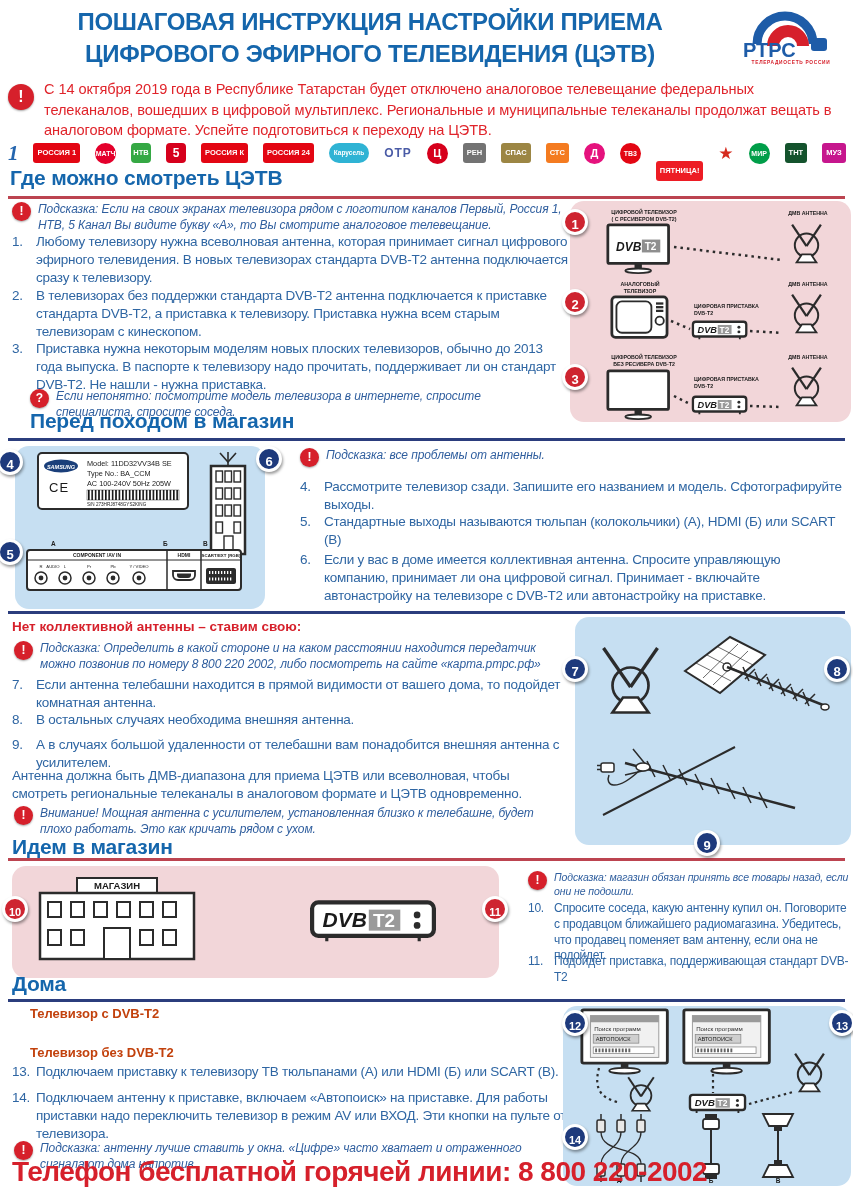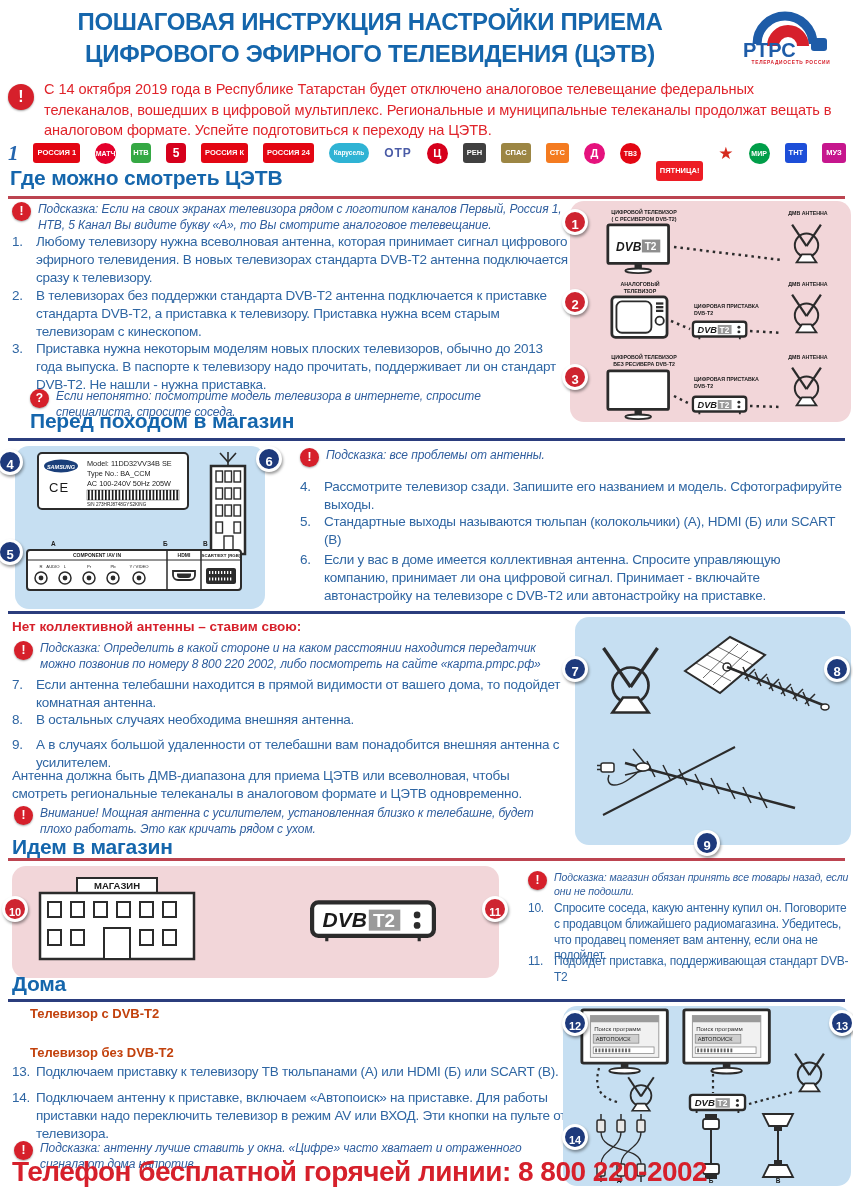--- a/index.html
+++ b/index.html
@@ -63,29 +63,29 @@
     <span class="ch ch-bare1" style="background-color: transparent; color: rgb(36, 101, 174);">1</span>
     <span class="ch" style="background-color: rgb(227, 6, 19); color: rgb(255, 255, 255);">РОССИЯ 1</span>
     <span class="ch ch-round" style="background-color: rgb(228, 0, 43); color: rgb(255, 255, 255);">МАТЧ</span>
     <span class="ch ch-sq" style="background-color: rgb(53, 168, 68); color: rgb(255, 255, 255);">НТВ</span>
     <span class="ch ch-sq" style="font-size: 12px; background-color: rgb(214, 0, 28); color: rgb(255, 255, 255);">5</span>
     <span class="ch" style="background-color: rgb(227, 6, 19); color: rgb(255, 255, 255);">РОССИЯ К</span>
     <span class="ch" style="background-color: rgb(227, 6, 19); color: rgb(255, 255, 255);">РОССИЯ 24</span>
     <span class="ch ch-pill" style="background-color: rgb(47, 179, 212); color: rgb(255, 255, 255);">Карусель</span>
     <span class="ch ch-otr" style="background-color: transparent; color: rgb(74, 91, 166);">ОТР</span>
     <span class="ch ch-round" style="font-size: 11px; background-color: rgb(214, 0, 28); color: rgb(255, 255, 255);">Ц</span>
-    <span class="ch" style="background-color: #404040; color: rgb(255, 255, 255);">РЕН</span>
+    <span class="ch" style="background-color: #737373; color: rgb(255, 255, 255);">РЕН</span>
     <span class="ch" style="background-color: rgb(156, 134, 68); color: rgb(255, 255, 255);">СПАС</span>
     <span class="ch" style="background-color: rgb(244, 123, 32); color: rgb(255, 255, 255);">СТС</span>
     <span class="ch ch-round" style="font-size: 11px; background-color: rgb(229, 18, 125); color: rgb(255, 255, 255);">Д</span>
     <span class="ch ch-round" style="background-color: rgb(227, 6, 19); color: rgb(255, 255, 255);">ТВ3</span>
     <span class="ch" style="background-color: rgb(237, 28, 36); color: rgb(255, 255, 255); margin-top: 35px;">ПЯТНИЦА!</span>
     <span class="ch ch-star" style="background-color: transparent; color: rgb(213, 43, 30);">★</span>
     <span class="ch ch-round" style="background-color: rgb(0, 158, 73); color: rgb(255, 255, 255);">МИР</span>
-    <span class="ch" style="background-color: #1d4ed8; color: rgb(255, 255, 255);">ТНТ</span>
+    <span class="ch" style="background-color: #14532d; color: rgb(255, 255, 255);">ТНТ</span>
     <span class="ch" style="background-color: rgb(198, 22, 141); color: rgb(255, 255, 255);">МУЗ</span>
   </div>
 
   <div class="shead" style="left:10px;top:166px">Где можно смотреть ЦЭТВ</div>
   <div class="div3 red-line" style="top:196px"></div>
 
   <div class="hint" style="left:12px;top:202px;width:556px">
     <div class="hicon">!</div>
     <div class="htext">Подсказка: Если на своих экранах телевизора рядом с логотипом каналов Первый, Россия 1, НТВ, 5 Канал Вы видите букву «А», то Вы смотрите аналоговое телевещание.</div>
   </div>

